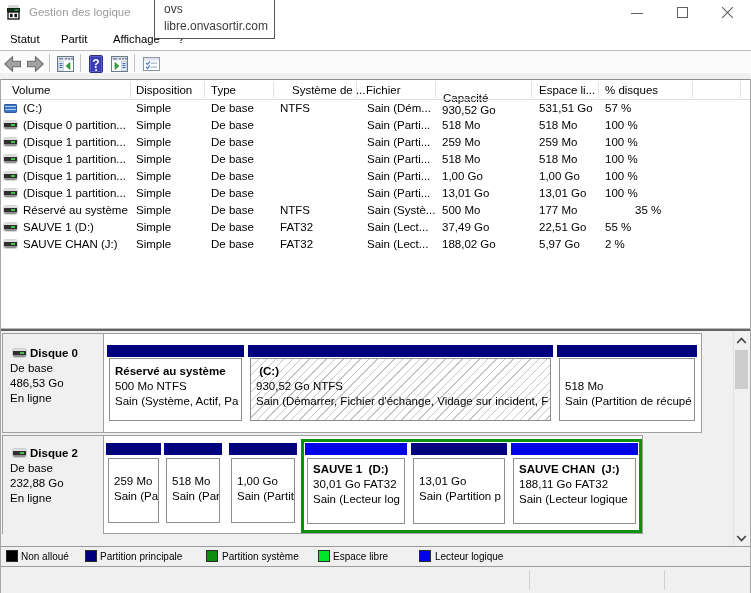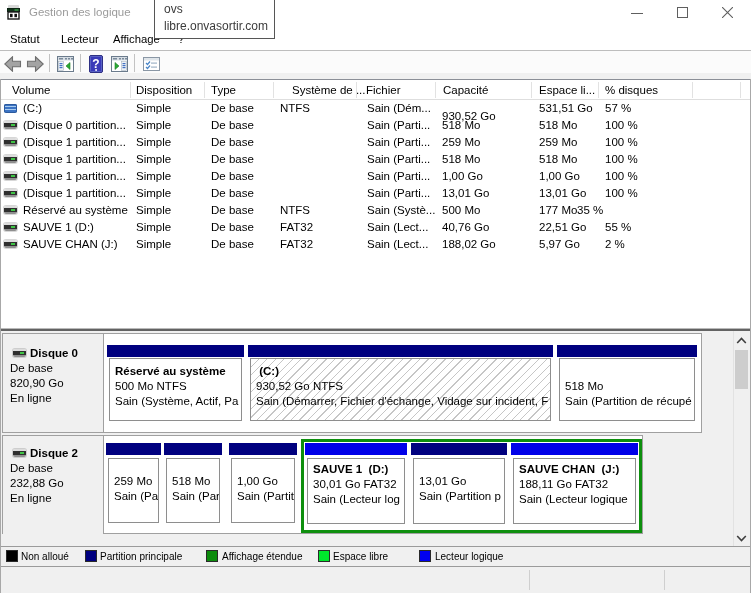--- a/index.html
+++ b/index.html
@@ -27,21 +27,21 @@
 </svg>
 <div class="a nav" style="left:29px;top:6px;color:#9b9b9b">Gestion des logique</div>
 
 <div class="a" style="left:631px;top:13px;width:12px;height:1px;background:#5f5f5f"></div>
 <div class="a" style="left:677px;top:7px;width:11px;height:11px;border:1px solid #5f5f5f"></div>
 <svg class="a" style="left:722px;top:7px" width="11" height="11" viewBox="0 0 11 11">
   <path d="M0 0 L11 11 M11 0 L0 11" stroke="#5f5f5f" stroke-width="1.1"></path>
 </svg>
 
 <div class="a nav" style="left:10px;top:33px;font-size:11.3px">Statut</div>
-<div class="a nav" style="left:61px;top:33px;font-size:11.3px">Lecteur</div>
+<div class="a nav" style="left:61px;top:33px;font-size:11.3px">Partit</div>
 <div class="a nav" style="left:113px;top:33px;font-size:11.3px">Affichage</div>
 <div class="a nav" style="left:178px;top:33px;font-size:11.3px">?</div>
 
 <div class="a" style="left:0;top:50px;width:751px;height:1px;background:#bdbdbd"></div>
 <div class="a" style="left:0;top:51px;width:751px;height:22px;background:#fbfbfb"></div>
 <div class="a" style="left:0;top:73px;width:751px;height:6px;background:#f0f0f0"></div>
 <div class="a" style="left:0;top:79px;width:751px;height:1px;background:#8b8f97"></div>
 
 <svg class="a" style="left:4px;top:56px" width="40" height="16" viewBox="0 0 40 16">
   <path d="M8.5 0.8 L8.5 5.2 L16.5 5.2 L16.5 10.8 L8.5 10.8 L8.5 15.2 L0.8 8 Z" fill="#a3a3a3" stroke="#6e6e6e" stroke-width="1.1"></path>
@@ -100,42 +100,42 @@
   <div style="position:absolute;left:9px;top:20px;color:#3c3c3c;font-size:12px">libre.onvasortir.com</div>
 </div>
 
 <div class="a" style="left:0;top:80px;width:751px;height:249px;background:#fff"></div>
 
 <div class="a nav" style="left:12px;top:84px">Volume</div>
 <div class="a nav" style="left:136px;top:84px">Disposition</div>
 <div class="a nav" style="left:211px;top:84px">Type</div>
 <div class="a nav" style="left:292px;top:84px">Système de ...</div>
 <div class="a nav" style="left:366px;top:84px">Fichier</div>
-<div class="a nav" style="left:443px;top:84px">Capacité</div>
+<div class="a nav" style="left:443px;top:92px">Capacité</div>
 <div class="a nav" style="left:539px;top:84px">Espace li...</div>
 <div class="a nav" style="left:605px;top:84px">% disques</div>
 <div class="a" style="left:130px;top:82px;width:1px;height:16px;background:#e2e2e2"></div>
 <div class="a" style="left:204px;top:82px;width:1px;height:16px;background:#e2e2e2"></div>
 <div class="a" style="left:273px;top:82px;width:1px;height:16px;background:#e2e2e2"></div>
 <div class="a" style="left:356px;top:82px;width:1px;height:16px;background:#e2e2e2"></div>
 <div class="a" style="left:435px;top:82px;width:1px;height:16px;background:#e2e2e2"></div>
 <div class="a" style="left:531px;top:82px;width:1px;height:16px;background:#e2e2e2"></div>
 <div class="a" style="left:598px;top:82px;width:1px;height:16px;background:#e2e2e2"></div>
 <div class="a" style="left:692px;top:82px;width:1px;height:16px;background:#e2e2e2"></div>
 <div class="a" style="left:740px;top:82px;width:1px;height:16px;background:#e2e2e2"></div>
 <div class="a" style="left:0;top:99px;width:751px;height:1px;background:#dedede"></div>
 
 <div id="rows">
 <div class="a" style="left:4px;top:104px;width:13px;height:9px;border-radius:2px;background:repeating-linear-gradient(#3c74c4 0 2px,#a9cdf0 2px 3px);box-shadow:0 0 0 1px #2c5a9e inset"></div>
 <div class="cell" style="left:23px;top:102px">(C:)</div>
 <div class="cell" style="left:136px;top:102px">Simple</div>
 <div class="cell" style="left:211px;top:102px">De base</div>
 <div class="cell" style="left:280px;top:102px">NTFS</div>
 <div class="cell" style="left:367px;top:102px">Sain (Dém...</div>
-<div class="cell" style="left:442px;top:110px">930,52 Go</div>
+<div class="cell" style="left:442px;top:104px">930,52 Go</div>
 <div class="cell" style="left:539px;top:102px">531,51 Go</div>
 <div class="cell" style="left:605px;top:102px">57 %</div>
 <div class="a dico" style="left:4px;top:121px">
       <span class="led"></span>
     </div>
 <div class="cell" style="left:23px;top:119px">(Disque 0 partition...</div>
 <div class="cell" style="left:136px;top:119px">Simple</div>
 <div class="cell" style="left:211px;top:119px">De base</div>
 <div class="cell" style="left:367px;top:119px">Sain (Parti...</div>
 <div class="cell" style="left:442px;top:119px">518 Mo</div>
@@ -184,30 +184,30 @@
 <div class="a dico" style="left:4px;top:206px">
       <span class="led"></span>
     </div>
 <div class="cell" style="left:23px;top:204px">Réservé au système</div>
 <div class="cell" style="left:136px;top:204px">Simple</div>
 <div class="cell" style="left:211px;top:204px">De base</div>
 <div class="cell" style="left:280px;top:204px">NTFS</div>
 <div class="cell" style="left:367px;top:204px">Sain (Systè...</div>
 <div class="cell" style="left:442px;top:204px">500 Mo</div>
 <div class="cell" style="left:539px;top:204px">177 Mo</div>
-<div class="cell" style="left:577px;top:204px">35 %</div>
+<div class="cell" style="left:635px;top:204px">35 %</div>
 <div class="a dico" style="left:4px;top:223px">
       <span class="led"></span>
     </div>
 <div class="cell" style="left:23px;top:221px">SAUVE 1 (D:)</div>
 <div class="cell" style="left:136px;top:221px">Simple</div>
 <div class="cell" style="left:211px;top:221px">De base</div>
 <div class="cell" style="left:280px;top:221px">FAT32</div>
 <div class="cell" style="left:367px;top:221px">Sain (Lect...</div>
-<div class="cell" style="left:442px;top:221px">40,76 Go</div>
+<div class="cell" style="left:442px;top:221px">37,49 Go</div>
 <div class="cell" style="left:539px;top:221px">22,51 Go</div>
 <div class="cell" style="left:605px;top:221px">55 %</div>
 <div class="a dico" style="left:4px;top:240px">
       <span class="led"></span>
     </div>
 <div class="cell" style="left:23px;top:238px">SAUVE CHAN (J:)</div>
 <div class="cell" style="left:136px;top:238px">Simple</div>
 <div class="cell" style="left:211px;top:238px">De base</div>
 <div class="cell" style="left:280px;top:238px">FAT32</div>
 <div class="cell" style="left:367px;top:238px">Sain (Lect...</div>
@@ -233,21 +233,21 @@
     <path d="M1.2 2 L5.5 6.5 L9.8 2" fill="none" stroke="#3f3f3f" stroke-width="1.6"></path>
   </svg>
 
 <div class="a" style="left:2px;top:333px;width:700px;height:100px;background:#fff;border:1px solid #a0a0a0">
   <div style="position:absolute;left:0;top:0;width:101px;height:98px;background:#f0f0f0;border-right:1px solid #a0a0a0;font-size:11.5px">
     <div class="dico" style="left:10px;top:15px">
         <span class="led"></span>
       </div>
     <div class="a b" style="left:27px;top:13px;font-size:11.5px">Disque 0</div>
     <div class="a" style="left:7px;top:28px">De base</div>
-    <div class="a" style="left:7px;top:43px">820,90 Go</div>
+    <div class="a" style="left:7px;top:43px">486,53 Go</div>
     <div class="a" style="left:7px;top:58px">En ligne</div>
   </div>
 
   <div class="blk" style="left:104px;top:11px;width:137px;height:76px">
     <div class="bar" style="background:#00007f"></div>
     <div class="bod"><span class="b">Réservé au système</span><br>500 Mo NTFS<br>Sain (Système, Actif, Pa</div>
   </div>
   <div class="blk" style="left:245px;top:11px;width:305px;height:76px">
     <div class="bar" style="background:#00007f"></div>
     <div class="bod" style="background:repeating-linear-gradient(135deg,#fff 0 5px,#c6c6c6 5px 6px)"><span class="b">&nbsp;(C:)</span><br>930,52 Go NTFS<br>Sain (Démarrer, Fichier d'échange, Vidage sur incident, F</div>
@@ -296,21 +296,21 @@
     </div>
   </div>
 </div>
 
 <div class="a" style="left:0;top:546px;width:751px;height:21px;background:#f0f0f0;border-top:1px solid #9b9b9b;border-bottom:1px solid #9b9b9b"></div>
 <div class="legsq" style="left:6px;background:#000"></div>
 <div class="legtx" style="left:21px">Non alloué</div>
 <div class="legsq" style="left:85px;background:#00007f"></div>
 <div class="legtx" style="left:100px">Partition principale</div>
 <div class="legsq" style="left:206px;background:#0d8c0d"></div>
-<div class="legtx" style="left:222px">Affichage étendue</div>
+<div class="legtx" style="left:222px">Partition système</div>
 <div class="legsq" style="left:318px;background:#00e52c"></div>
 <div class="legtx" style="left:333px">Espace libre</div>
 <div class="legsq" style="left:419px;background:#0000f0"></div>
 <div class="legtx" style="left:435px">Lecteur logique</div>
 
 <div class="a" style="left:0;top:567px;width:751px;height:26px;background:#f0f0f0"></div>
 <div class="a" style="left:529px;top:570px;width:1px;height:20px;background:#cfcfcf"></div>
 <div class="a" style="left:664px;top:570px;width:1px;height:20px;background:#cfcfcf"></div>
 
 </body></html>

